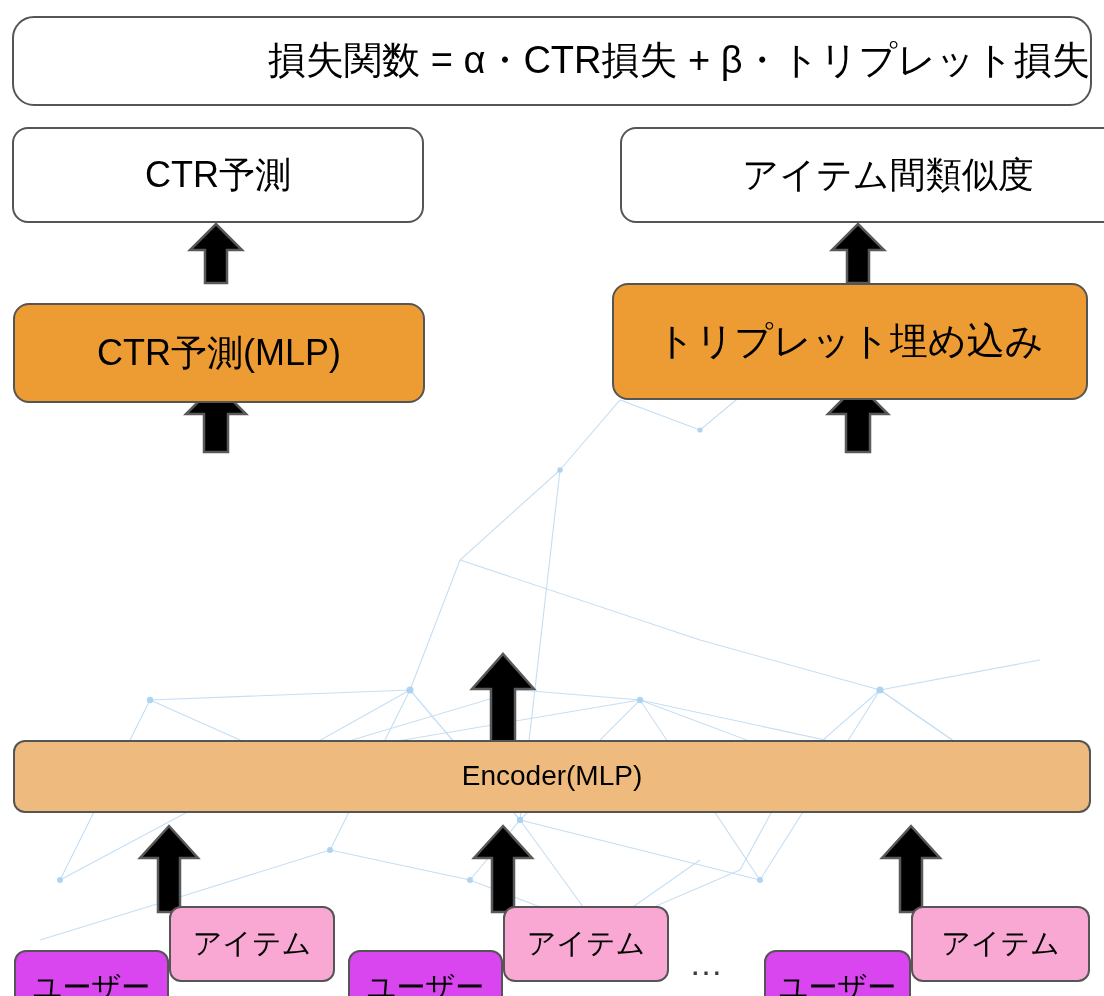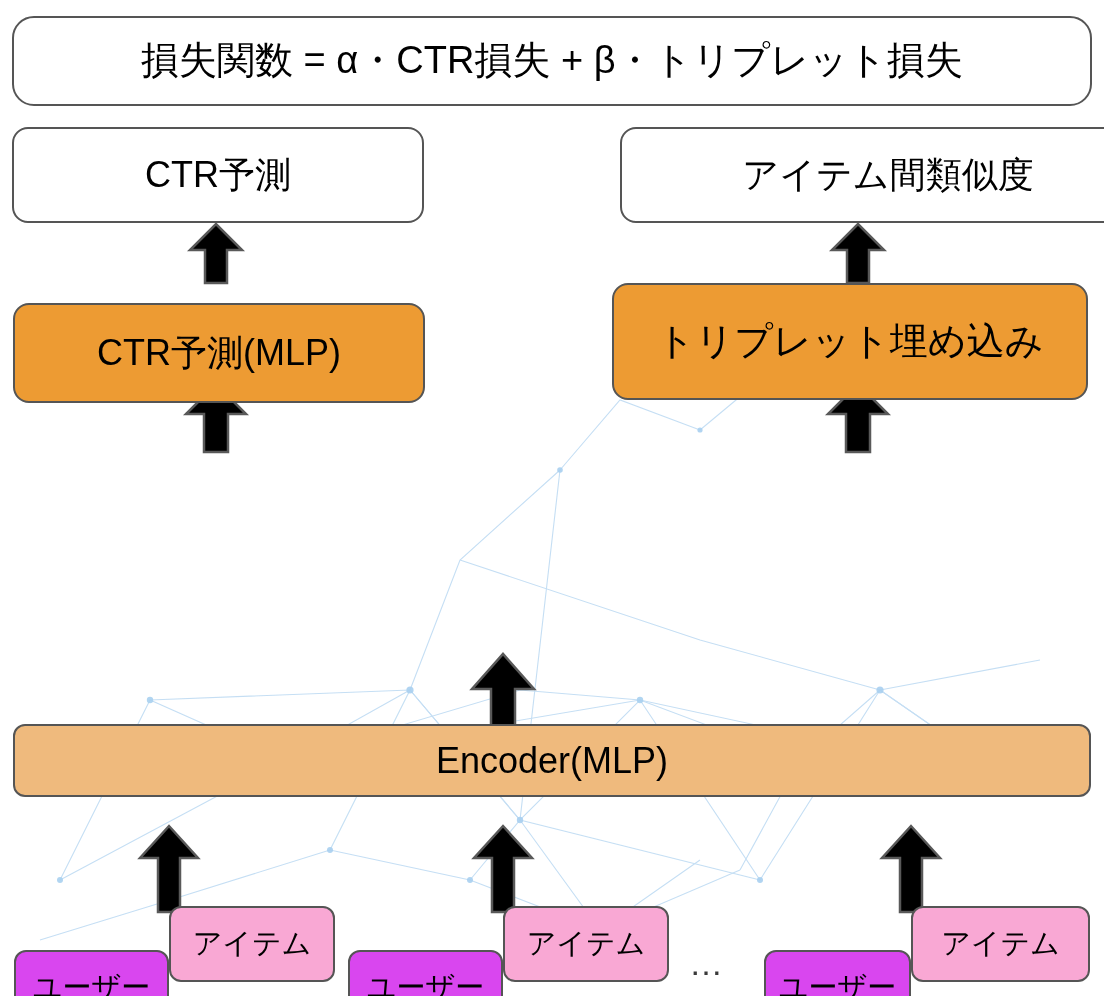--- a/index.html
+++ b/index.html
@@ -35,21 +35,21 @@
     display: flex;
     align-items: center;
     justify-content: center;
     border: 2px solid #555555;
     color: #000000;
     text-align: center;
     line-height: 1.1;
     z-index: 3;
     white-space: nowrap;
   }
-  .rounded-lg { border-radius: 22px; }
+  .rounded-lg { border-radius: 22px; justify-content: flex-end; }
   .rounded-md { border-radius: 16px; }
   .rounded-sm { border-radius: 12px; }
 
   .white-box {
     background: #ffffff;
   }
   .orange-box {
     background: #ED9B33;
   }
   .green-box {
@@ -164,21 +164,21 @@
 
   <div class="node orange-box rounded-md" style="left:13px; top:283px; width:412px; height:100px; font-size:36px;margin-top:20px;">
     <span>CTR予測(MLP)</span>
   </div>
 
   <div class="node orange-box rounded-md" style="left:612px; top:283px; width:476px; height:117px; font-size:38px;">
     <span>トリプレット埋め込み</span>
   </div>
 
 
-  <div class="node tan-box rounded-sm" style="left:13px; top:724px; width:1078px; height:73px; font-size:36px;">
+  <div class="node tan-box rounded-sm" style="left:13px; top:740px; width:1078px; height:73px; font-size:28px;">
     <span>Encoder(MLP)</span>
   </div>
 
   <div class="node user-box rounded-sm" style="left:14px; top:906px; width:155px; height:76px; font-size:29px;">
     <span>ユーザー</span>
   </div>
   <div class="node item-box rounded-sm" style="left:169px; top:906px; width:166px; height:76px; font-size:29px;">
     <span>アイテム</span>
   </div>
 

